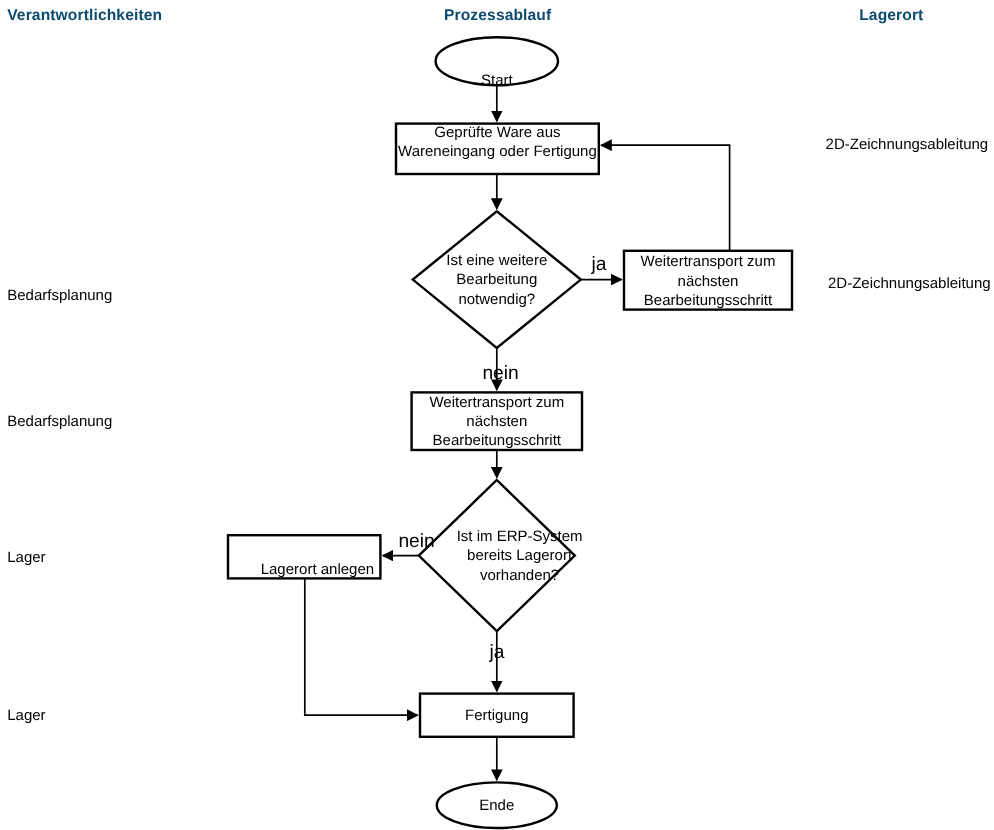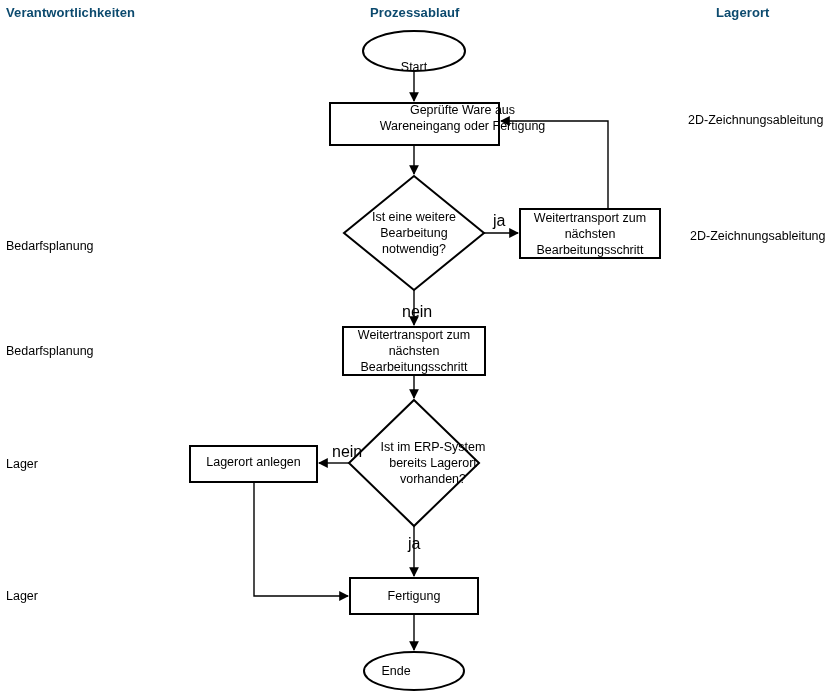--- a/index.html
+++ b/index.html
@@ -121,43 +121,43 @@
 
     <rect x="190" y="446" width="127" height="36" fill="#ffffff" stroke="#000000" stroke-width="2"></rect>
 
     <rect x="350" y="578" width="128" height="36" fill="#ffffff" stroke="#000000" stroke-width="2"></rect>
 
     <ellipse cx="414" cy="671" rx="50" ry="19" fill="#ffffff" stroke="#000000" stroke-width="2"></ellipse>
   </svg>
 
   <div class="node-text" style="left:363px; top:31px; width:102px; height:40px;margin-top:16px;">Start</div>
 
-  <div class="node-text" style="left:330px; top:103px; width:169px; height:30px;padding-left:48px;">Geprüfte Ware aus
+  <div class="node-text" style="left:330px; top:103px; width:169px; height:30px;">Geprüfte Ware aus
 Wareneingang oder Fertigung</div>
 
   <div class="node-text" style="left:344px; top:205px; width:140px; height:56px;">Ist eine weitere
 Bearbeitung
 notwendig?</div>
 
   <div class="node-text" style="left:520px; top:209px; width:140px; height:49px;">Weitertransport zum
 nächsten
 Bearbeitungsschritt</div>
 
   <div class="node-text" style="left:343px; top:327px; width:142px; height:48px;">Weitertransport zum
 nächsten
 Bearbeitungsschritt</div>
 
   <div class="node-text" style="left:363px; top:435px; width:140px; height:56px;">Ist im ERP-System
 bereits Lagerort
 vorhanden?</div>
 
-  <div class="node-text" style="left:190px; top:452px; width:127px; height:20px;">Lagerort anlegen</div>
+  <div class="node-text" style="left:190px; top:464px; width:127px; height:20px;padding-left:11px;">Lagerort anlegen</div>
 
   <div class="node-text" style="left:350px; top:578px; width:128px; height:36px;">Fertigung</div>
 
-  <div class="node-text" style="left:346px; top:652px; width:100px; height:38px;">Ende</div>
+  <div class="node-text" style="left:364px; top:652px; width:100px; height:38px;">Ende</div>
 
   <div class="edge-label" style="left:493px; top:212px;">ja</div>
   <div class="edge-label" style="left:402px; top:303px;">nein</div>
   <div class="edge-label" style="left:332px; top:443px;">nein</div>
   <div class="edge-label" style="left:408px; top:535px;">ja</div>
 
 </div>
 
 </body></html>

